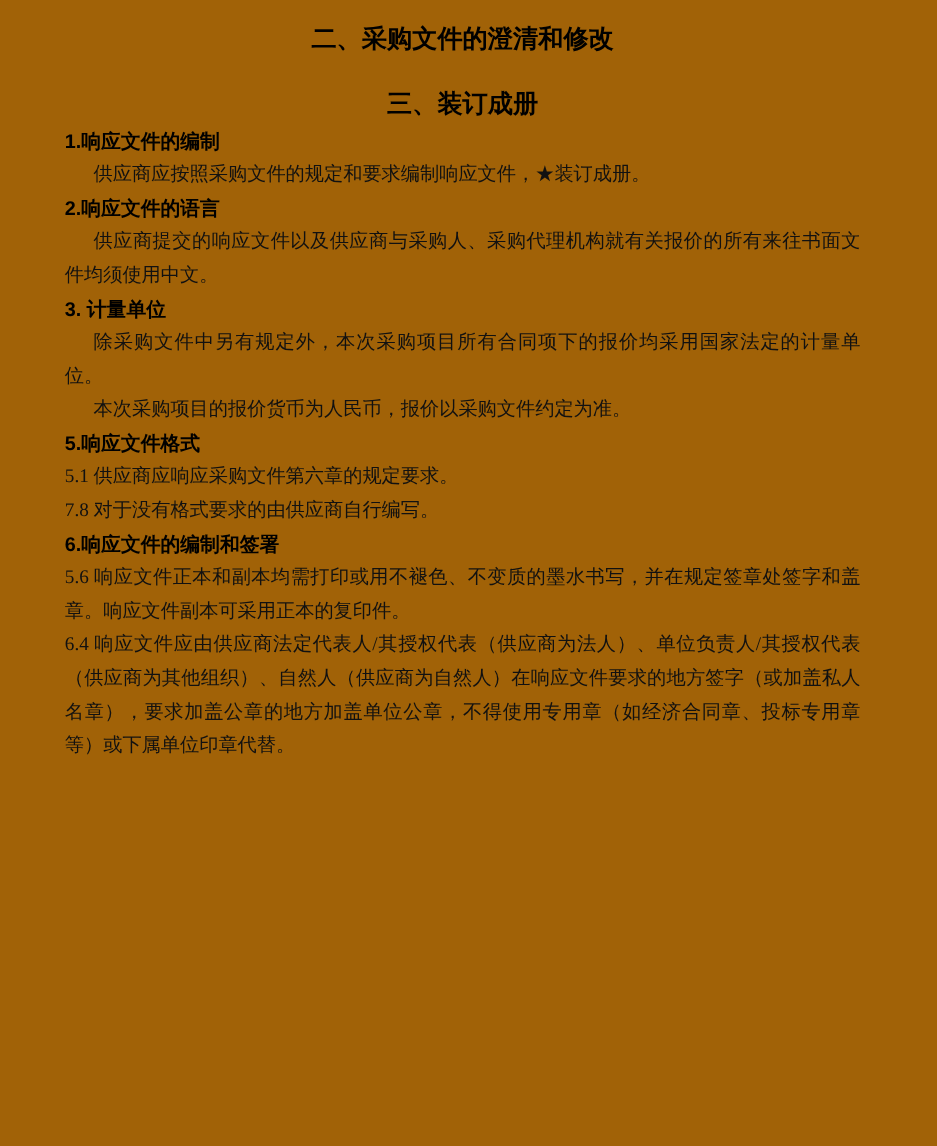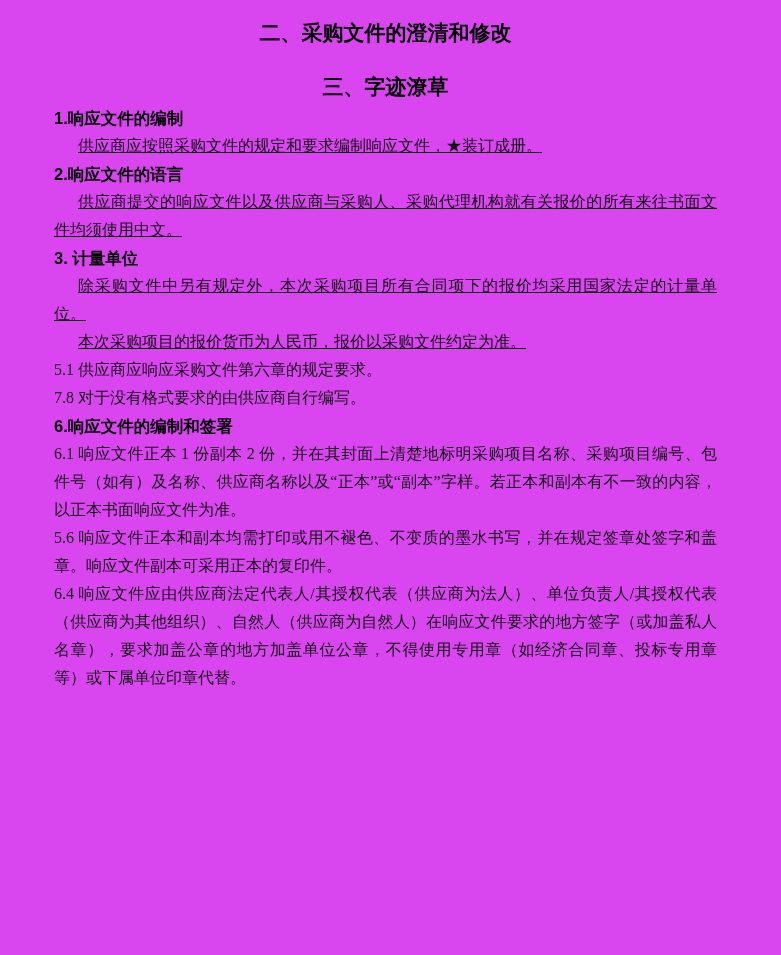--- a/index.html
+++ b/index.html
@@ -10,21 +10,21 @@
   body {
     width: 781px;
     height: 955px;
     overflow: hidden;
   }
   .page {
     box-sizing: border-box;
     width: 781px;
     height: 955px;
     padding: 12px 64px 10px 54px;
-    background: #d946ef;
+    background: #a16207;
     color: #1a1a1a;
   }
   .doc-title {
     font-family: "Liberation Sans", "DejaVu Sans", sans-serif;
     font-weight: bold;
     font-size: 21px;
     line-height: 30px;
     text-align: center;
     color: #000000;
   }
@@ -48,48 +48,47 @@
   .item-heading {
     font-family: "Liberation Sans", "DejaVu Sans", sans-serif;
     font-weight: bold;
     font-size: 16.5px;
     line-height: 28px;
     margin: 0 0 0 0;
     color: #000000;
   }
   .item-para {
     text-indent: 24px;
-    text-decoration: underline;
   }
   .clause-para {
     text-indent: 0;
   }
 </style>
 </head>
 <body>
 
 <div class="page">
 
   <h1 class="doc-title first">二、采购文件的澄清和修改</h1>
 
 
-  <h1 class="doc-title second">三、字迹潦草</h1>
+  <h1 class="doc-title second">三、装订成册</h1>
 
   <h2 class="item-heading">1.响应文件的编制</h2>
   <p class="body-para item-para">供应商应按照采购文件的规定和要求编制响应文件，★装订成册。</p>
 
   <h2 class="item-heading">2.响应文件的语言</h2>
   <p class="body-para item-para">供应商提交的响应文件以及供应商与采购人、采购代理机构就有关报价的所有来往书面文件均须使用中文。</p>
 
   <h2 class="item-heading">3. 计量单位</h2>
   <p class="body-para item-para">除采购文件中另有规定外，本次采购项目所有合同项下的报价均采用国家法定的计量单位。</p>
 
   <p class="body-para item-para">本次采购项目的报价货币为人民币，报价以采购文件约定为准。</p>
 
+  <h2 class="item-heading">5.响应文件格式</h2>
   <p class="body-para clause-para">5.1 供应商应响应采购文件第六章的规定要求。</p>
   <p class="body-para clause-para">7.8 对于没有格式要求的由供应商自行编写。</p>
 
   <h2 class="item-heading">6.响应文件的编制和签署</h2>
-  <p class="body-para clause-para">6.1 响应文件正本 1 份副本 2 份，并在其封面上清楚地标明采购项目名称、采购项目编号、包件号（如有）及名称、供应商名称以及“正本”或“副本”字样。若正本和副本有不一致的内容，以正本书面响应文件为准。</p>
   <p class="body-para clause-para">5.6 响应文件正本和副本均需打印或用不褪色、不变质的墨水书写，并在规定签章处签字和盖章。响应文件副本可采用正本的复印件。</p>
   <p class="body-para clause-para">6.4 响应文件应由供应商法定代表人/其授权代表（供应商为法人）、单位负责人/其授权代表（供应商为其他组织）、自然人（供应商为自然人）在响应文件要求的地方签字（或加盖私人名章），要求加盖公章的地方加盖单位公章，不得使用专用章（如经济合同章、投标专用章等）或下属单位印章代替。</p>
 
 </div>
 
 </body></html>

